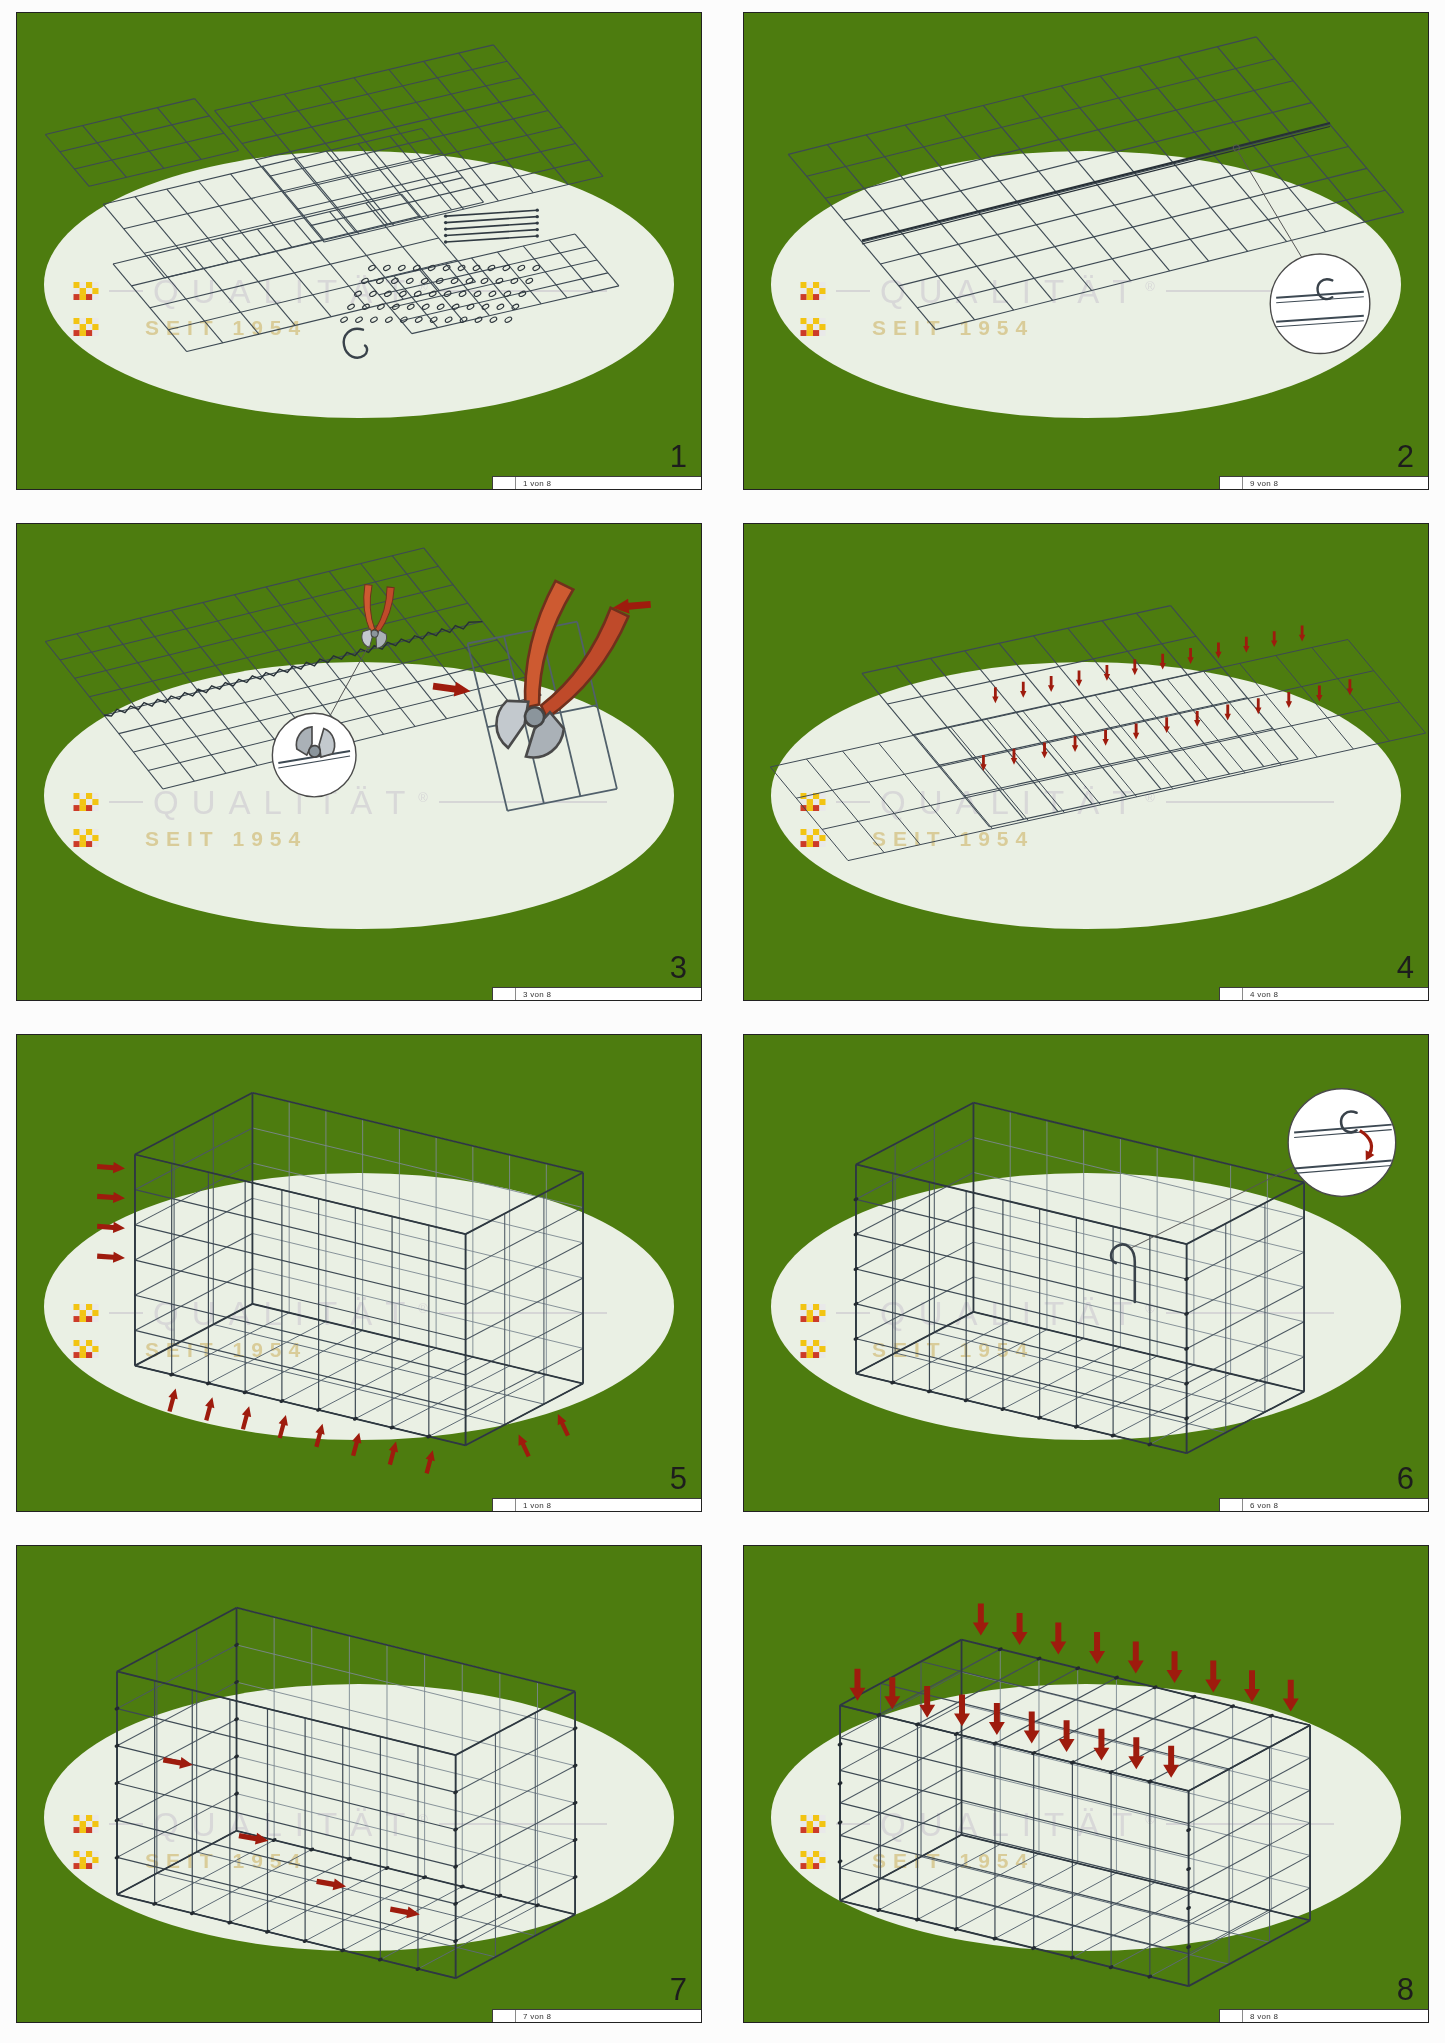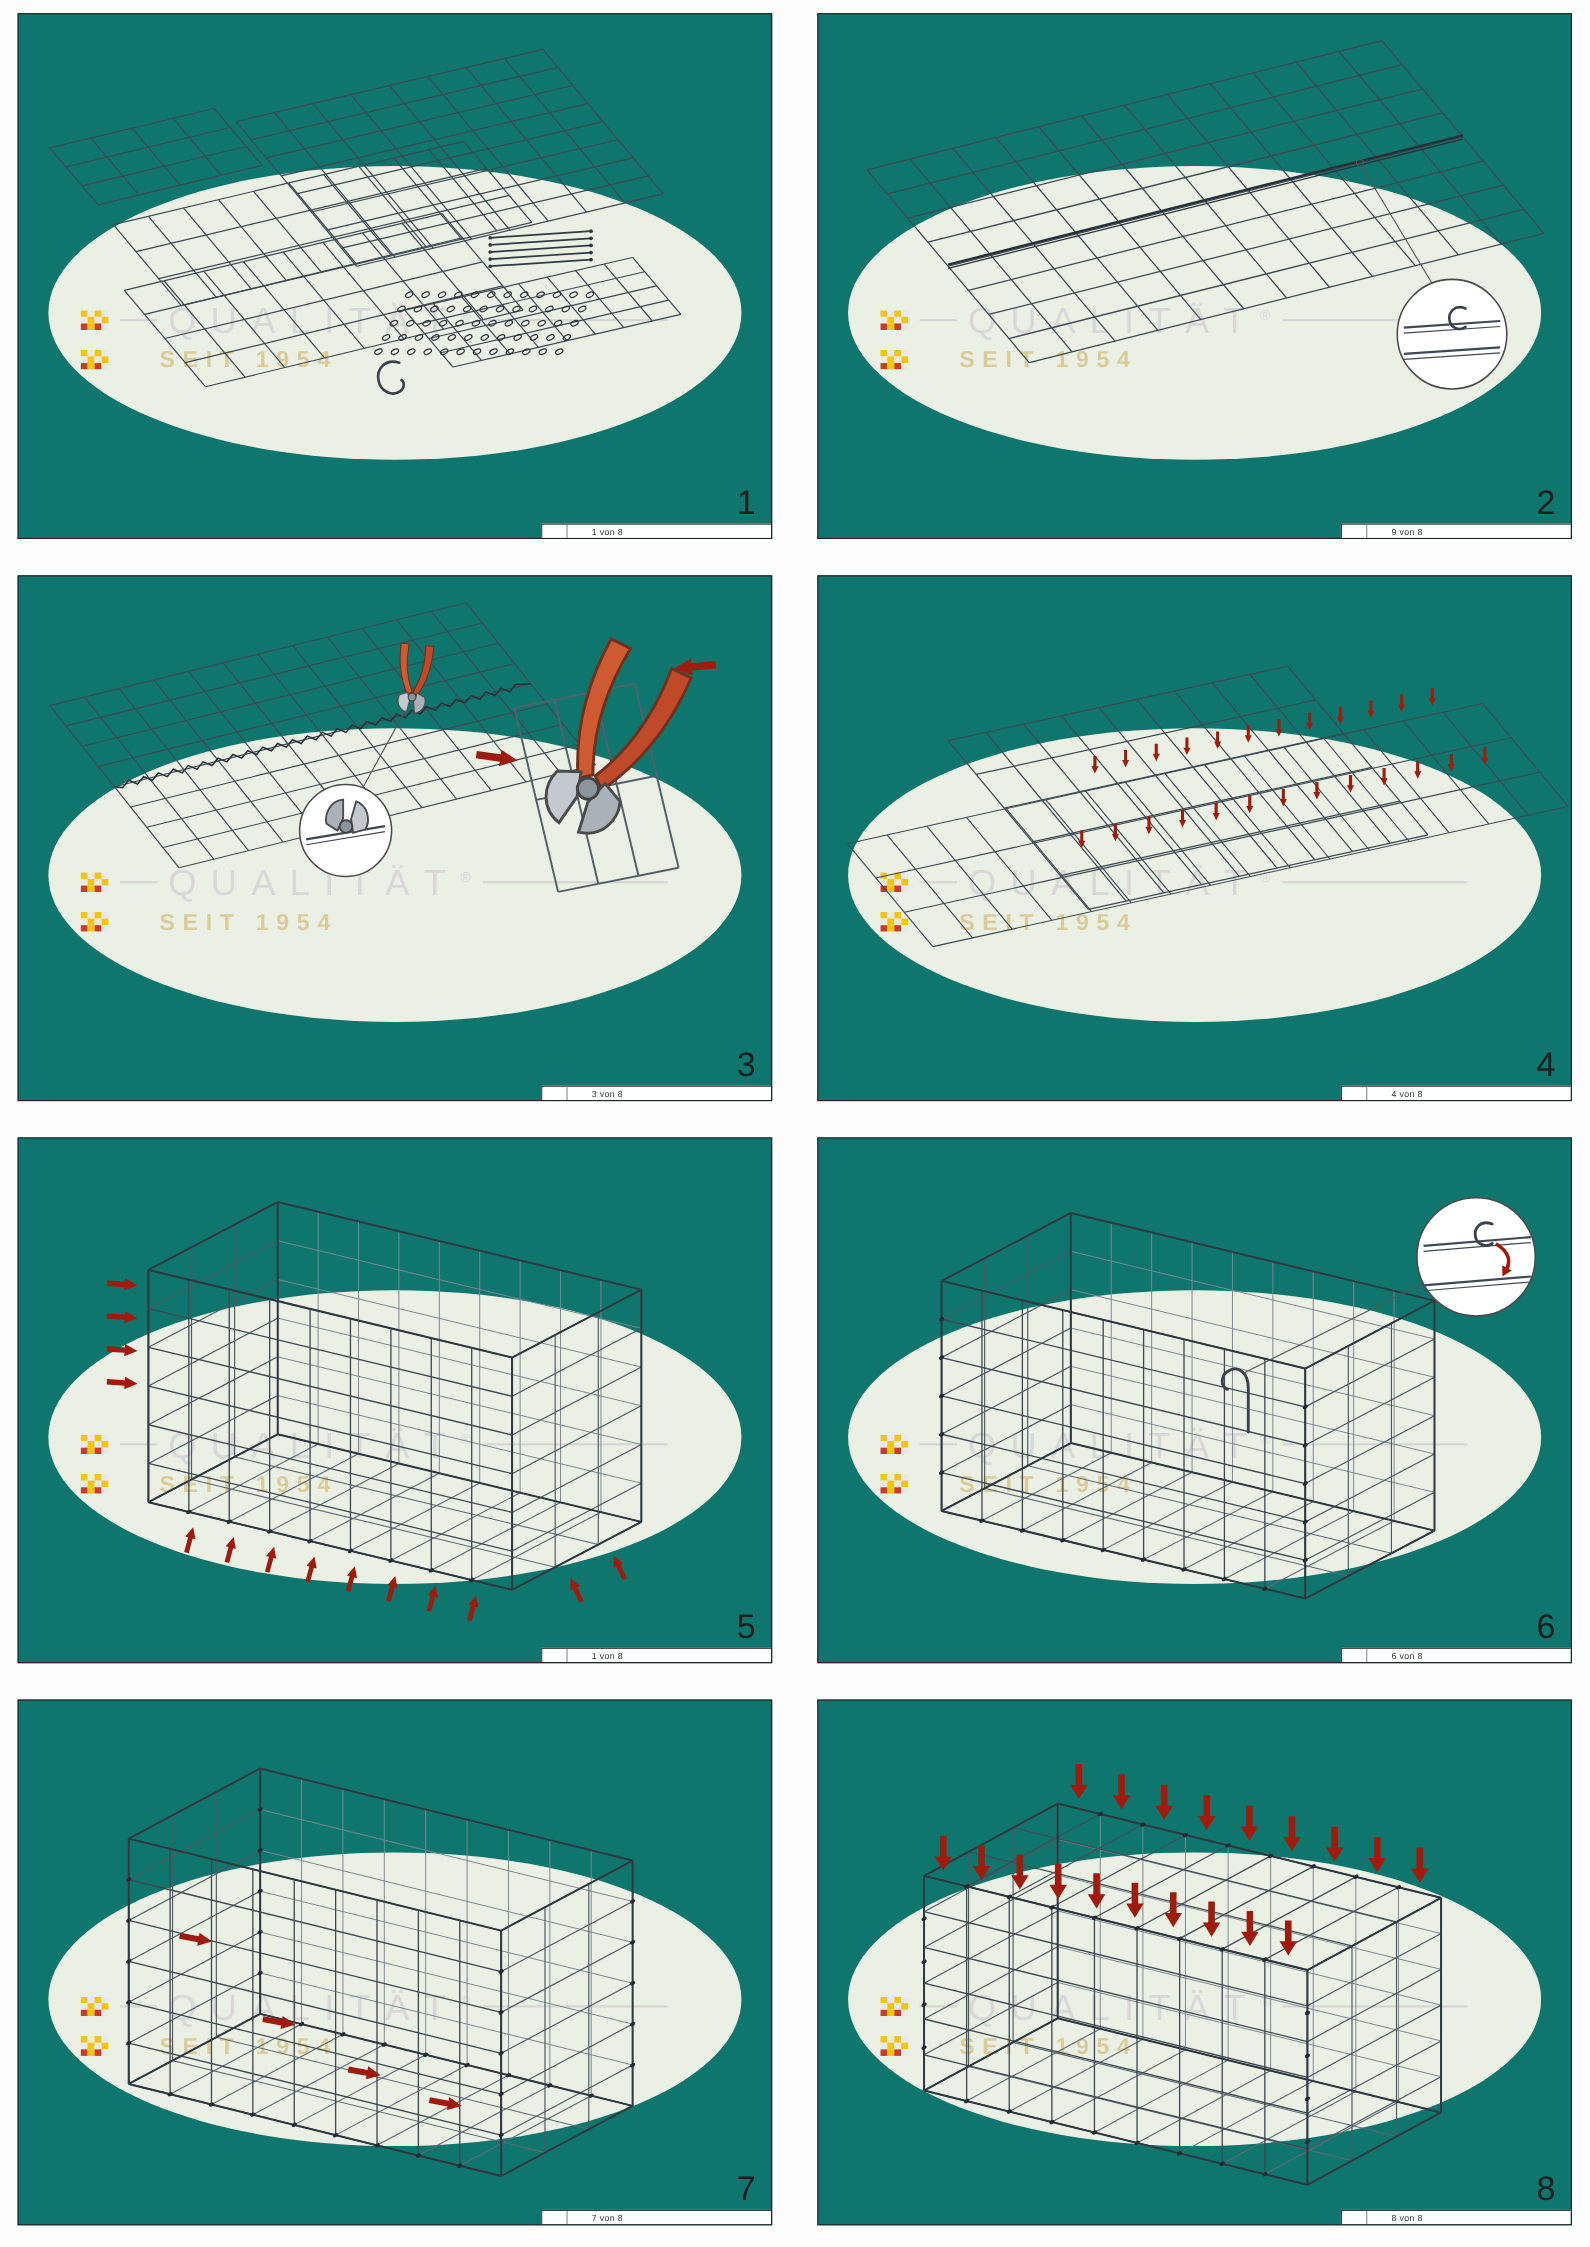--- a/index.html
+++ b/index.html
@@ -1,35 +1,35 @@
 <!DOCTYPE html>
 <html style="--wm-ellipse: #eaf0e4; --wm-title: #d8d8d8; --wm-sub: #d9cc99; --wm-rule: #d6d6d6; --logo-yellow: #f2c413; --logo-red: #cc3b28; --logo-light: #e9e9e9; --panel-border: #222222;"><head>
 <meta charset="utf-8">
 <style>
   *{box-sizing:border-box;margin:0;padding:0}
   html,body{width:1445px;background:#fcfcfc;font-family:"Liberation Sans",sans-serif;}
   .page{display:grid;grid-template-columns:686px 686px;grid-template-rows:repeat(4,478px);
         column-gap:41px;row-gap:33px;padding:12px 16px;width:1445px;height:2043px;}
-  .panel{position:relative;background:#0f766e;border:1.5px solid var(--panel-border,#222);overflow:hidden;padding-left:24px;}
+  .panel{position:relative;background:#4d7c0f;border:1.5px solid var(--panel-border,#222);overflow:hidden;padding-left:24px;}
   .wm-ellipse{position:absolute;left:4%;top:29%;width:92%;height:56%;
         background:var(--wm-ellipse,#eaf0e4);border-radius:50%;}
   .wm-row1{position:absolute;left:56px;top:55%;display:flex;align-items:center;gap:10px;}
   .wm-row2{position:absolute;left:56px;top:calc(55% + 42px);display:flex;align-items:center;gap:46px;}
   .logo{width:26px;height:18px;flex:0 0 auto;}
   .wm-rule{display:inline-block;width:34px;height:2px;background:var(--wm-rule,#d4d4d4);}
   .wm-rule.long{width:168px;}
   .wm-title{font-size:33px;letter-spacing:13px;color:var(--wm-title,#d8d8d8);font-weight:500;line-height:1;white-space:nowrap;}
   .wm-title sup{font-size:13px;letter-spacing:1px;}
   .wm-sub{font-size:21px;font-weight:700;letter-spacing:7px;color:var(--wm-sub,#d9cc99);line-height:1;white-space:nowrap;}
   svg.illus{position:absolute;inset:0;width:100%;height:100%;}
   .step-number{position:absolute;right:14px;bottom:17px;font-size:31px;color:#1d1d1d;line-height:1;}
   .footer{position:absolute;right:0;bottom:0;width:209px;height:13px;border-top:1px solid #3c3c3c;
         border-left:1px solid #3c3c3c;display:flex;align-items:center;background:#fff;}
   .foot-tick{width:1px;height:100%;background:#8a8a8a;margin-left:22px;}
-  .foot-text{font-size:8px;color:#333;margin-left:22px;letter-spacing:.3px;}
+  .foot-text{font-size:8px;color:#333;margin-left:7px;letter-spacing:.3px;}
 </style>
 </head>
 <body>
 
 <svg width="0" height="0" style="position:absolute" aria-hidden="true">
   <defs>
     <symbol id="brandLogo" viewBox="0 0 24 17">
       <rect x="0" y="0" width="6" height="5.7" style="fill:var(--logo-yellow,#f2c413)"></rect>
       <rect x="6" y="0" width="6" height="5.7" style="fill:var(--logo-light,#e9e9e9)"></rect>
       <rect x="12" y="0" width="6" height="5.7" style="fill:var(--logo-yellow,#f2c413)"></rect>

